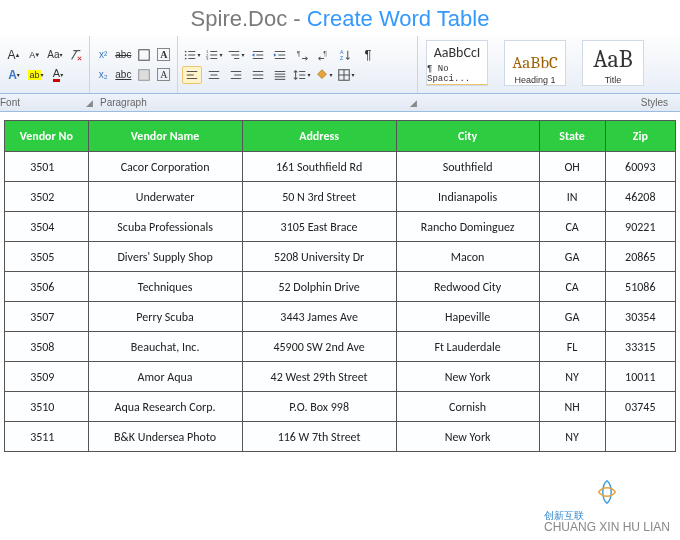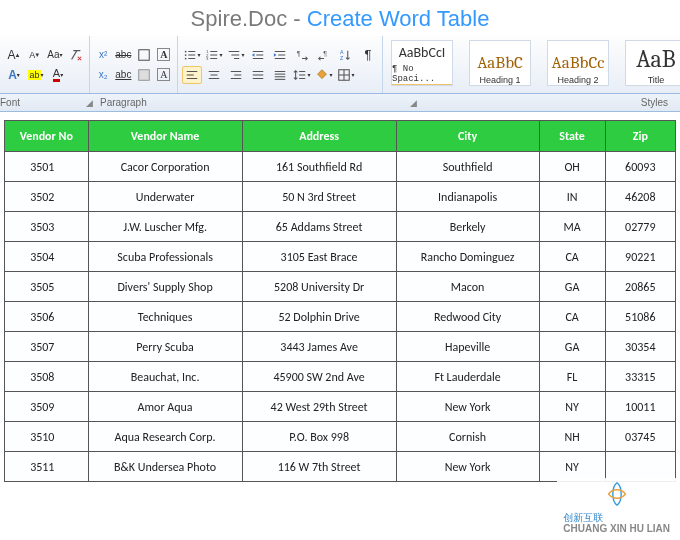--- a/index.html
+++ b/index.html
@@ -30,21 +30,21 @@
 
 .doc-area { padding:8px 4px 0 4px; }
 table.vendor { border-collapse: collapse; width:100%; table-layout:fixed; font-family: Calibri, Arial, sans-serif; font-size:12px;padding-left:39px; }
 table.vendor th { background:#2ecc40; color:#fff; font-weight:bold; padding:8px 4px; border:1px solid #555; text-align:center; }
 table.vendor td { border:1px solid #555; padding:6px 4px; text-align:center; color:#222; background:#fcfeff; height:30px; overflow:hidden; white-space:nowrap; }
 table.vendor td:first-child { text-align:center; padding-right:12px; }
 
 .watermark { position:absolute; right:4px; bottom:4px; display:flex; align-items:center; gap:4px; background:rgba(255,255,255,0.9); padding:2px 6px;flex-direction:column; }
 .watermark .wlogo { width:28px; height:28px; }
 .watermark .wtxt { font-size:10px; color:#3388cc; line-height:1.1; }
-.watermark .wtxt .sub { font-size:10px; color:#888;font-weight:bold; }
+.watermark .wtxt .sub { font-size:12px; color:#888; }
 
 
 .i-line { stroke:#555; stroke-width:1.2; fill:none; }
 .i-fill { fill:#555; }
 .blue { color:#3b76c4; }
 </style>
 </head>
 <body>
 
 <div class="title-bar">
@@ -259,24 +259,20 @@
   </div>
 
   <div class="styles-group">
     <div class="style-box">
         <div class="preview normal">AaBbCcI</div>
         <div class="lbl selected">¶ No Spaci...</div>
       </div>
     <div class="style-box">
         <div class="preview">AaBbC</div>
         <div class="lbl">Heading 1</div>
-      </div>
-    <div class="style-box">
-        <div class="preview">AaBbCc</div>
-        <div class="lbl">Heading 2</div>
       </div>
     <div class="style-box">
         <div class="preview title">AaB</div>
         <div class="lbl">Title</div>
       </div>
   </div>
 </div>
 
 <div class="group-labels">
   <div style="width:86px">Font</div>
@@ -317,28 +313,20 @@
         </tr>
         <tr>
           <td>3502</td>
           <td>Underwater</td>
           <td>50 N 3rd Street</td>
           <td>Indianapolis</td>
           <td>IN</td>
           <td>46208</td>
         </tr>
         <tr>
-          <td>3503</td>
-          <td>J.W.  Luscher Mfg.</td>
-          <td>65 Addams Street</td>
-          <td>Berkely</td>
-          <td>MA</td>
-          <td>02779</td>
-        </tr>
-        <tr>
           <td>3504</td>
           <td>Scuba Professionals</td>
           <td>3105 East Brace</td>
           <td>Rancho Dominguez</td>
           <td>CA</td>
           <td>90221</td>
         </tr>
         <tr>
           <td>3505</td>
           <td>Divers'  Supply Shop</td>

